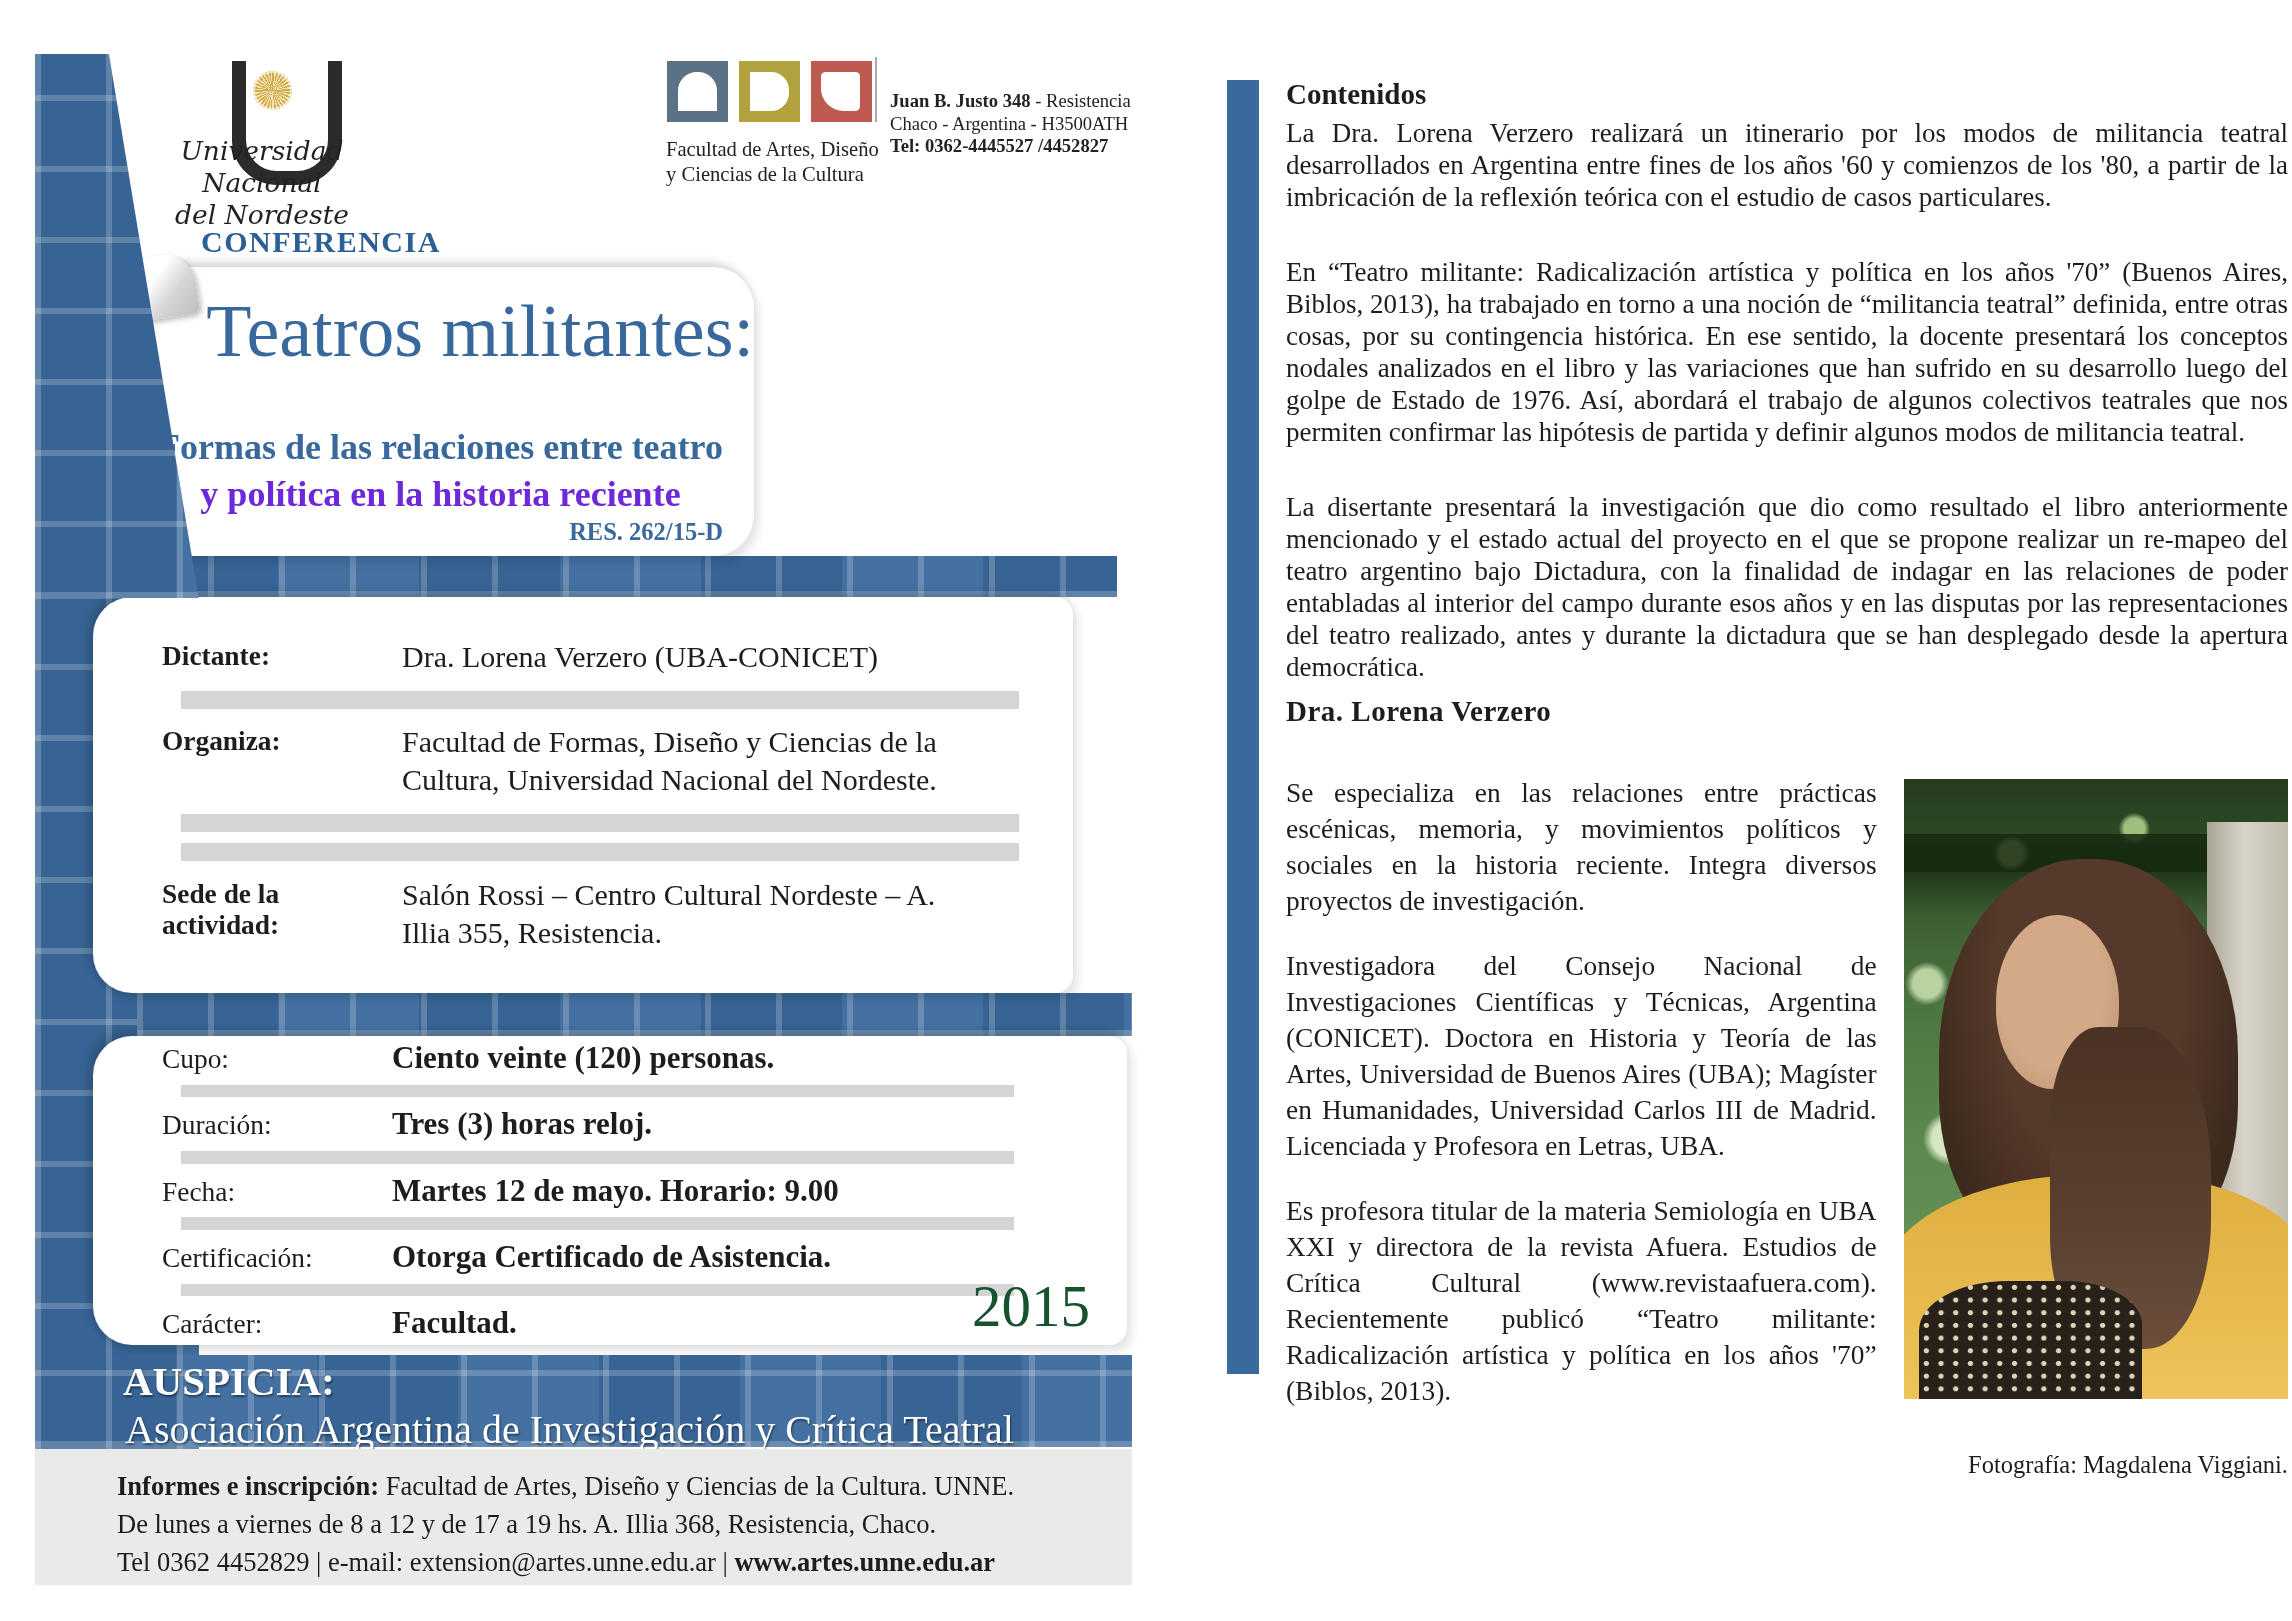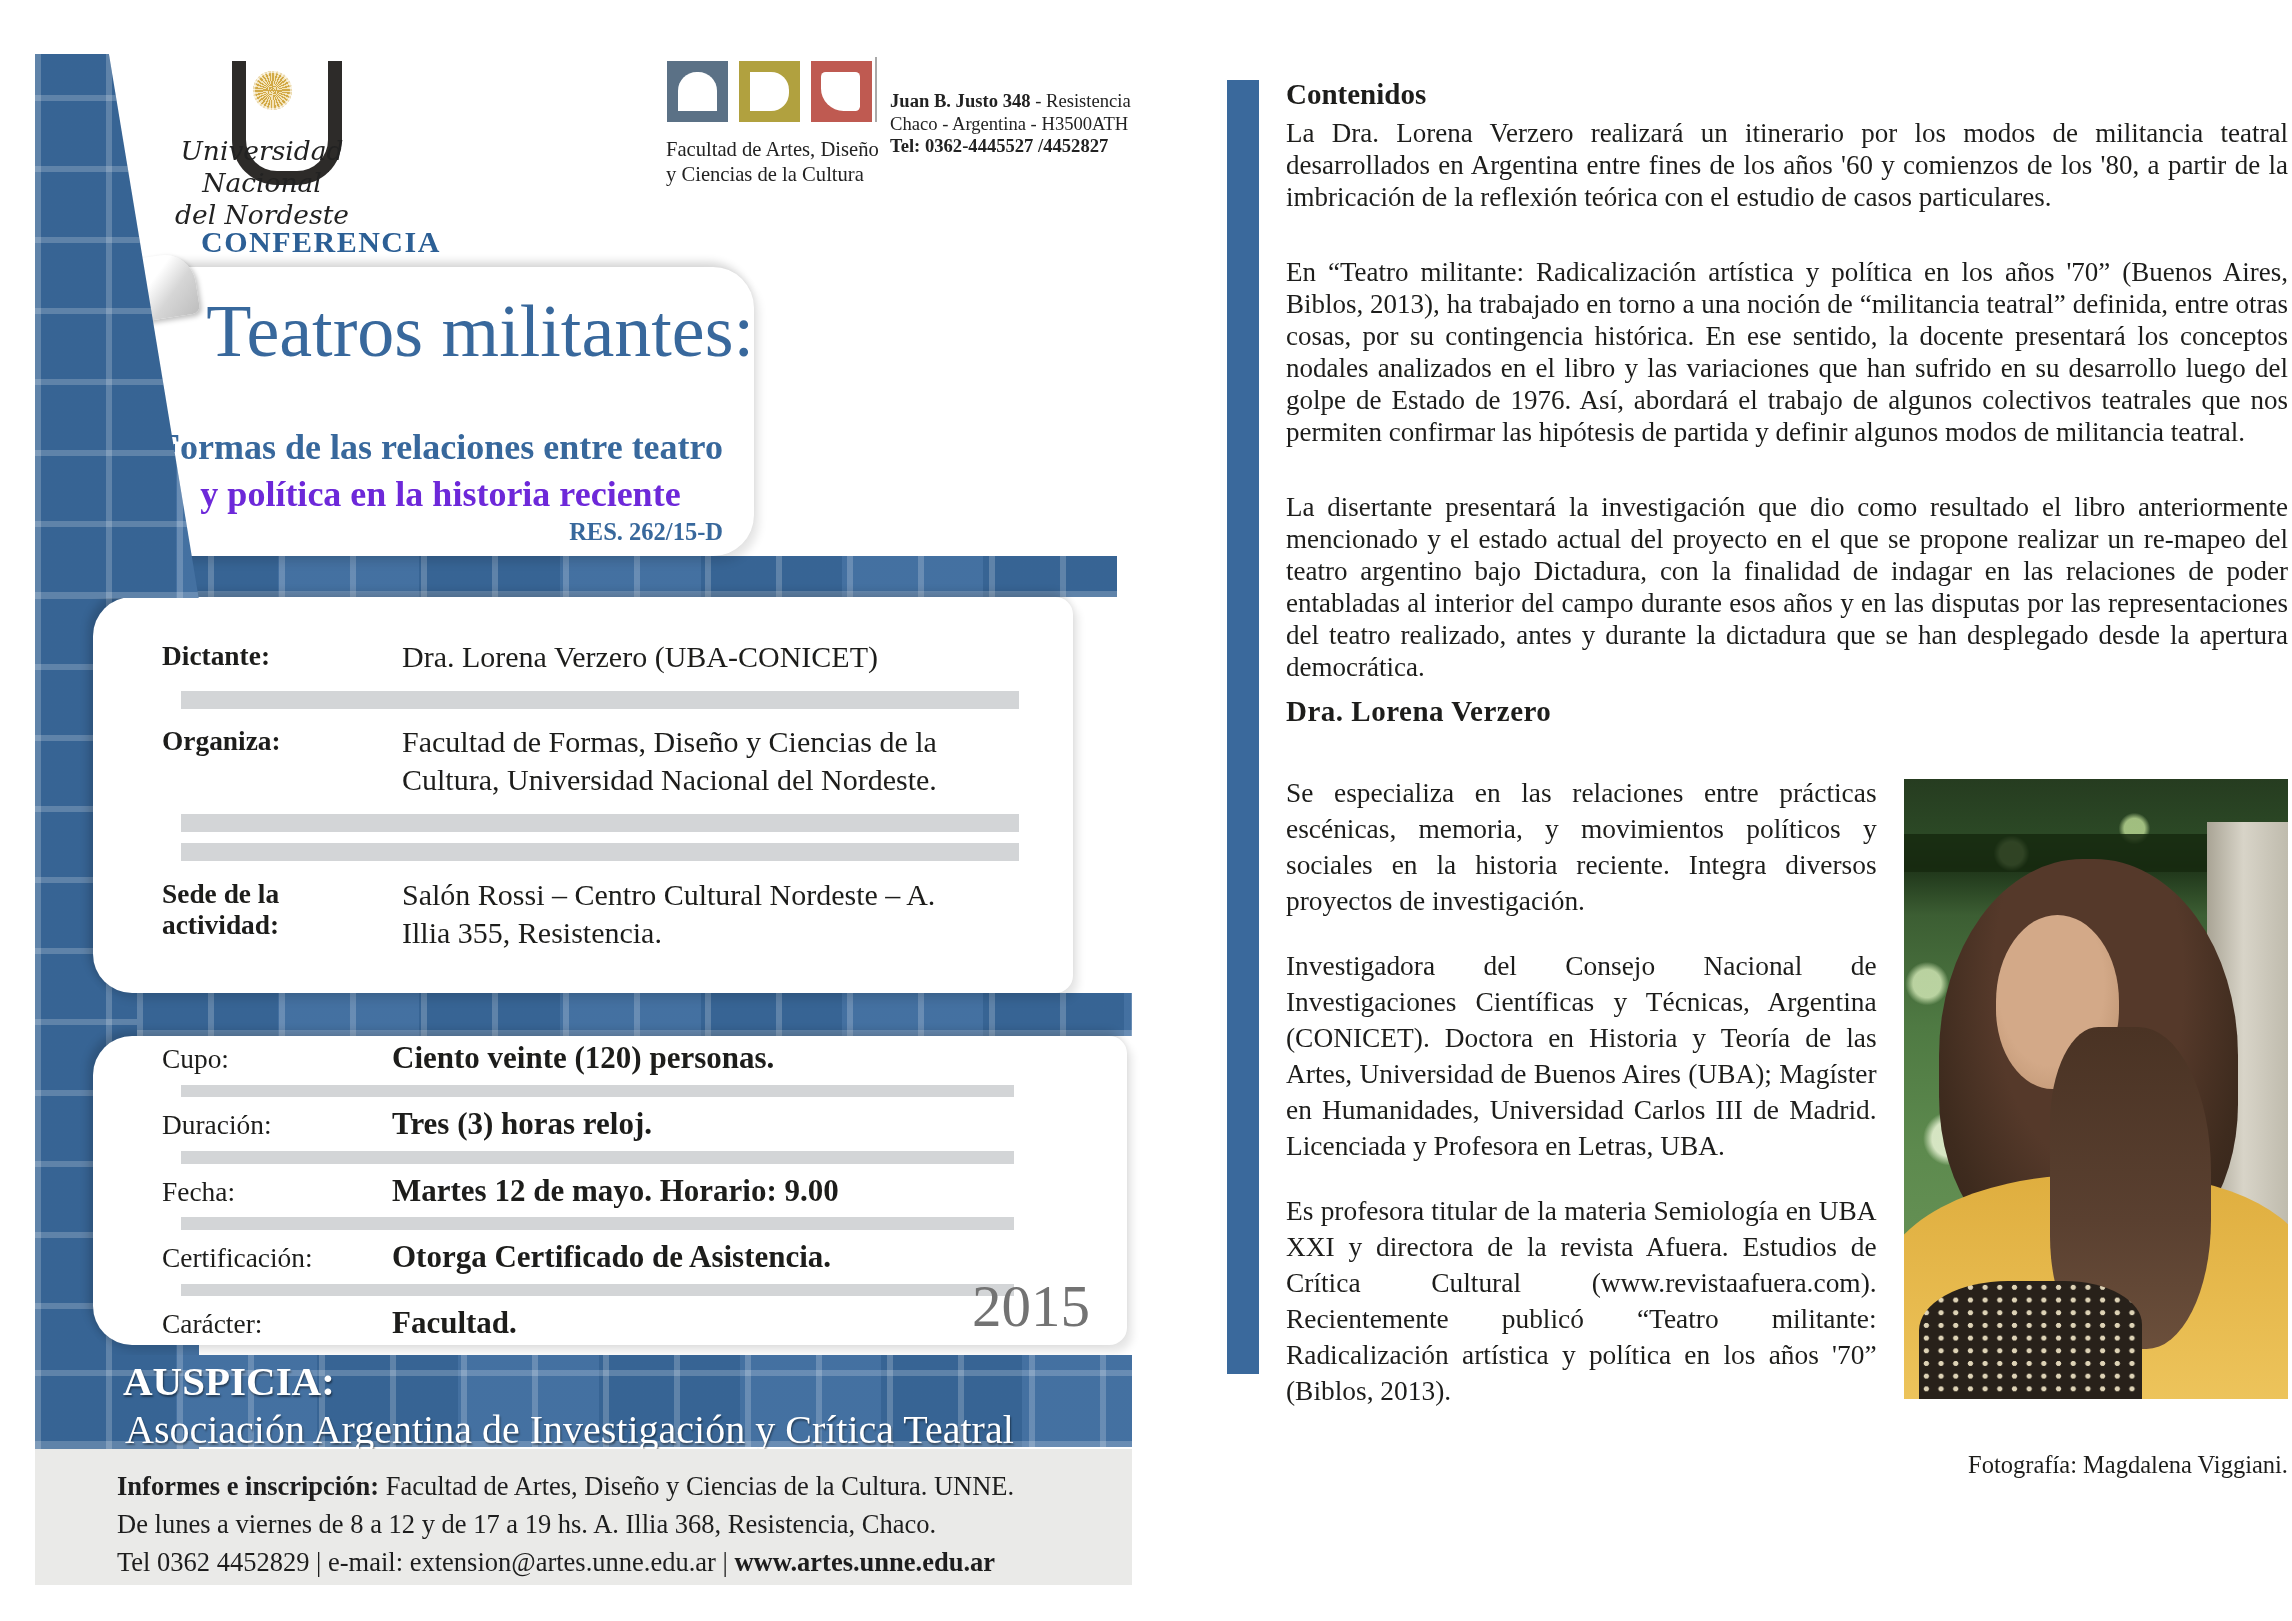--- a/index.html
+++ b/index.html
@@ -64,21 +64,21 @@
   .irow .lab{width:240px;flex:none;font-weight:bold;font-size:27.4px;padding-top:2.9px;}
   .irow .val{width:588px;font-size:30px;line-height:38px;}
   .idiv{height:17.6px;background:#d3d5d7;margin:5.9px 54px 5.9px 88px;}
 
   #detail-card{left:93px;top:1036px;width:1034px;height:309px;z-index:3;border-radius:39px 17.6px 17.6px 39px;
     display:flex;flex-direction:column;justify-content:center;box-sizing:border-box;}
   .drow{display:flex;align-items:baseline;padding:3.9px 0 3.9px 69px;}
   .drow .lab{width:230px;flex:none;font-size:27.4px;}
   .drow .val{font-size:31px;font-weight:bold;}
   .ddiv{height:13.7px;background:#d3d5d7;margin:4.9px 113px 4.9px 88px;}
-  #year{position:absolute;right:37px;bottom:3.9px;font-size:59px;color:#737373;z-index:4;}
+  #year{position:absolute;right:37px;bottom:3.9px;font-size:59px;color:#14532d;z-index:4;}
 
   #auspicia{position:absolute;left:35px;top:1355px;width:1097px;height:92px;z-index:5;color:#ffffff;}
   #auspicia .l1{position:absolute;left:88px;top:2px;font-size:41px;font-weight:bold;
     text-shadow:1px 2px 2px rgba(0,0,0,0.45);}
   #auspicia .l2{position:absolute;left:90px;top:51px;font-size:40px;
     text-shadow:1px 2px 2px rgba(0,0,0,0.45);}
 
   #footerbar{position:absolute;left:35px;top:1449px;width:1097px;height:136px;background:#eaeae8;z-index:5;
     font-size:26.5px;line-height:38px;color:#1d1d1d;padding:17.6px 0 0 82px;box-sizing:border-box;}
   #footerbar .b{font-weight:bold;}

